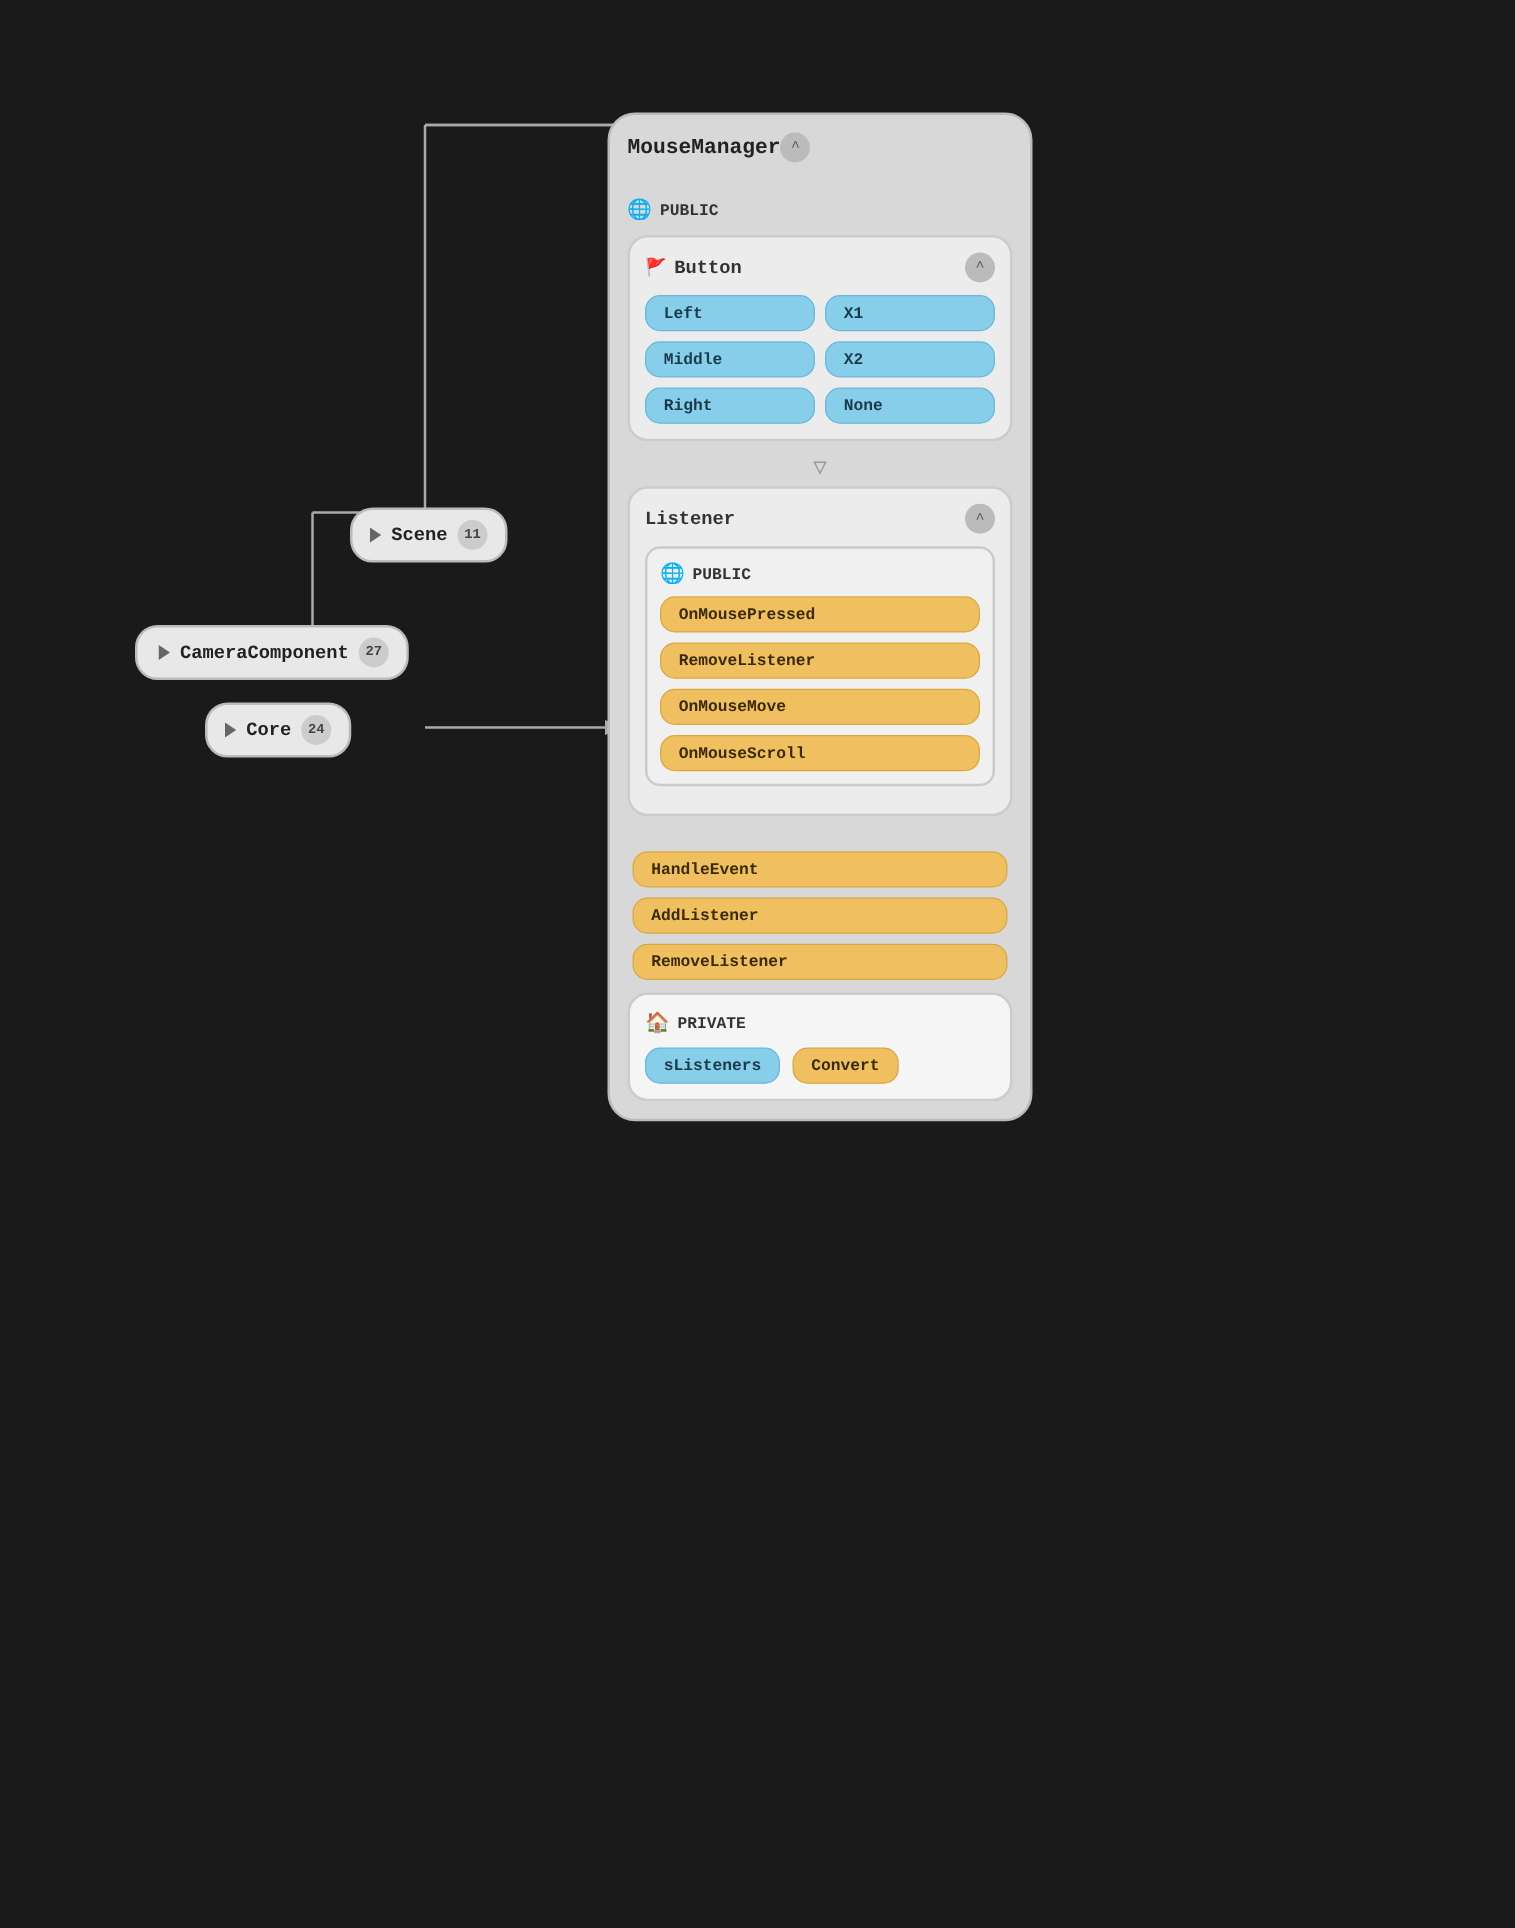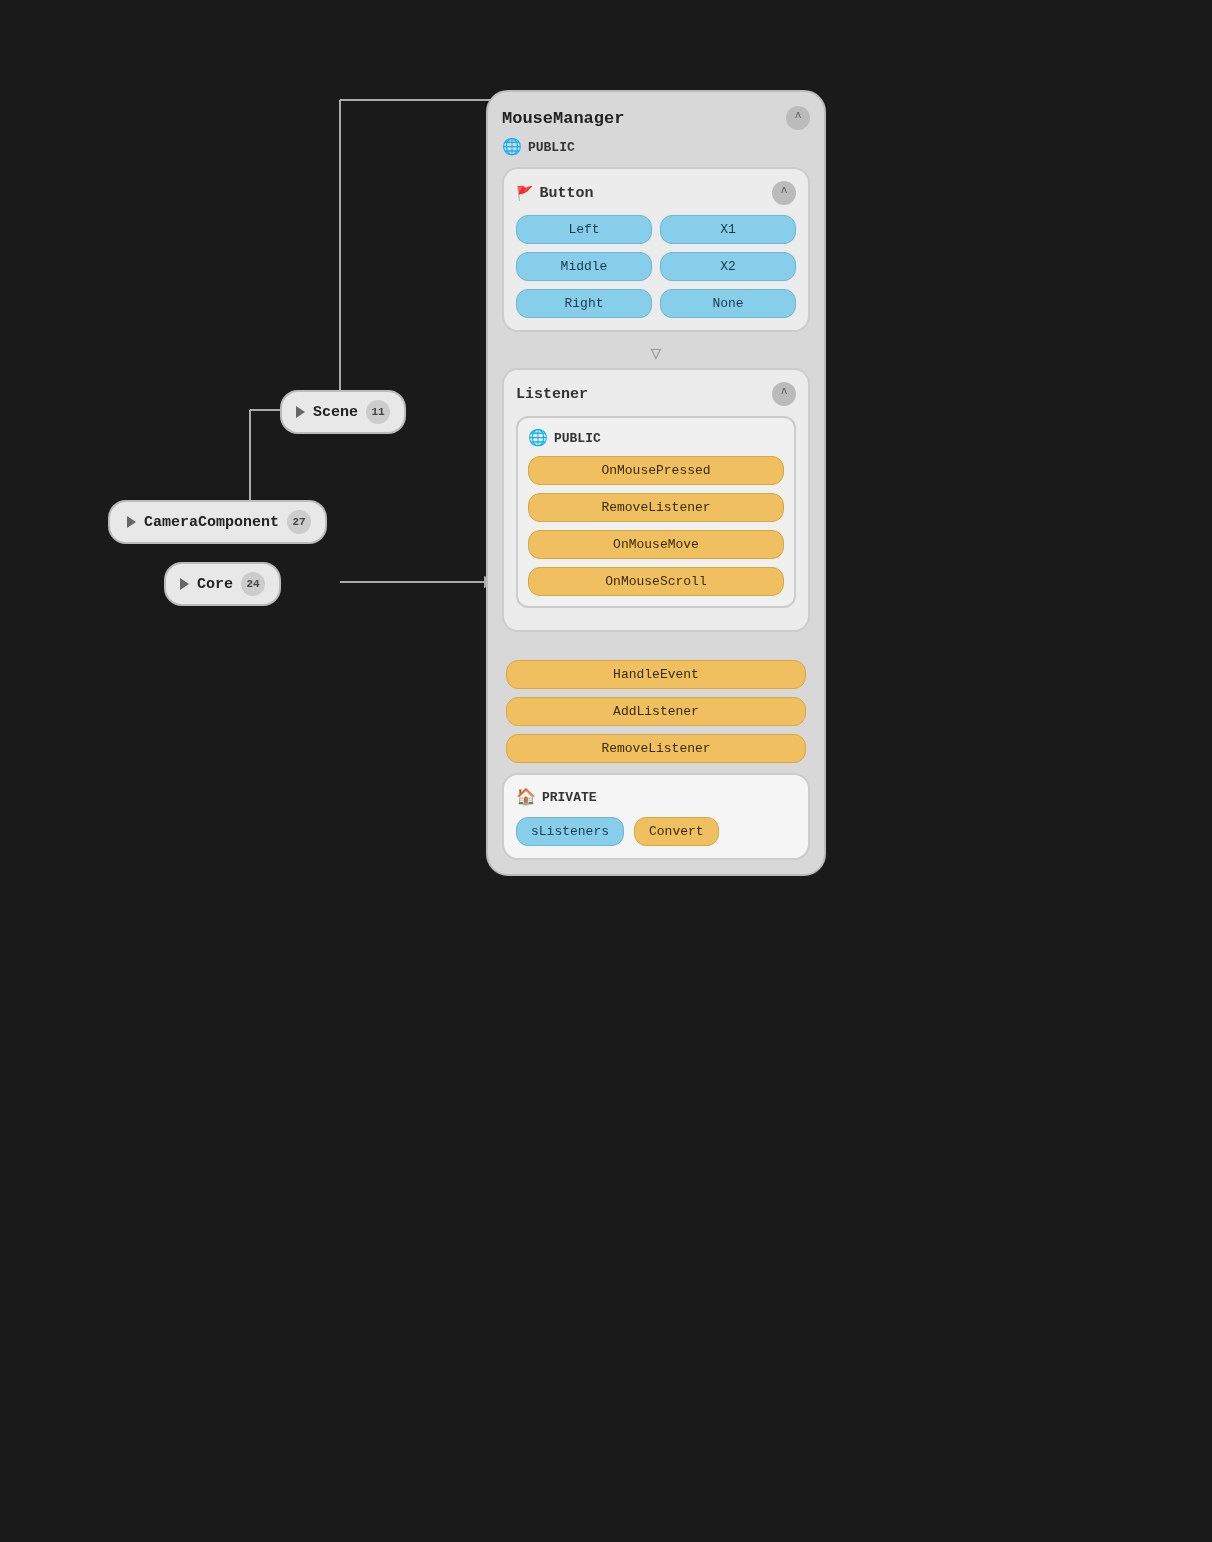--- a/index.html
+++ b/index.html
@@ -61,22 +61,21 @@
       width: 340px;
       background: #d8d8d8;
       border-radius: 22px;
       border: 2px solid #bbb;
       padding: 14px;
     }
 
     .panel-header {
       display: flex;
       align-items: center;
-      justify-content: space-between;
-      margin-bottom: 7px;
+      margin-bottom: 28px;
     }
 
     .panel-title {
       font-size: 17px;
       font-weight: 700;
       color: #222;
     }
 
     .collapse-btn {
       width: 24px; height: 24px;
@@ -139,22 +138,22 @@
     .tag-grid {
       display: grid;
       grid-template-columns: 1fr 1fr;
       gap: 8px;
     }
 
     .tag {
       border-radius: 12px;
       padding: 6px 14px;
       font-size: 13px;
-      font-weight: 400;
-      text-align: center;
+      font-weight: 700;
+      text-align: left;
       cursor: pointer;
       font-family: 'Courier New', Courier, monospace;
     }
 
     .tag-blue {
       background: #87ceeb;
       color: #1a3a4a;
       border: 1.5px solid #6ab8d8;
     }
 
@@ -247,21 +246,21 @@
     <line x1="620" y1="100" x2="620" y2="230" stroke="#aaa" stroke-width="2"></line>
 
     <line x1="340" y1="100" x2="640" y2="100" stroke="#aaa" stroke-width="2"></line>
 
     <line x1="340" y1="582" x2="500" y2="582" stroke="#aaa" stroke-width="2" marker-end="url(#arrowhead)"></line>
 
     <line x1="250" y1="520" x2="250" y2="410" stroke="#aaa" stroke-width="2"></line>
     <line x1="250" y1="410" x2="340" y2="410" stroke="#aaa" stroke-width="2"></line>
   </svg>
 
-  <div class="node" style="top: 390px; left: 280px;">
+  <div class="node" style="top: 406px; left: 280px;">
     <span class="node-arrow"></span>
     <span>Scene</span>
     <span class="node-badge">11</span>
   </div>
 
   <div class="node" style="top: 500px; left: 108px; padding-left: 17px;">
     <span class="node-arrow"></span>
     <span>CameraComponent</span>
     <span class="node-badge">27</span>
   </div>

